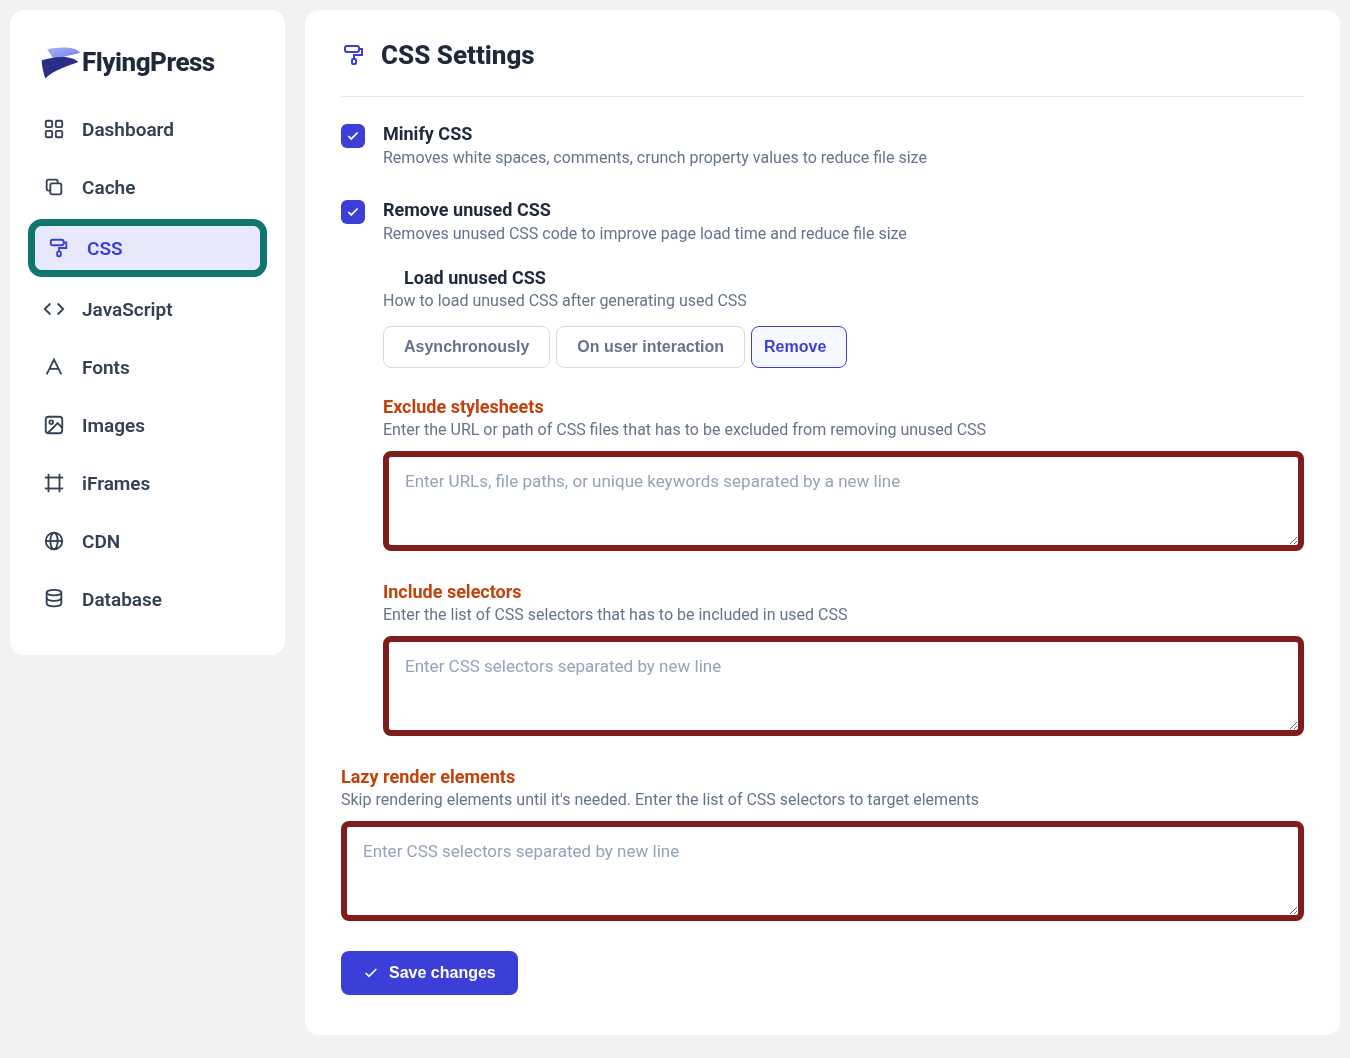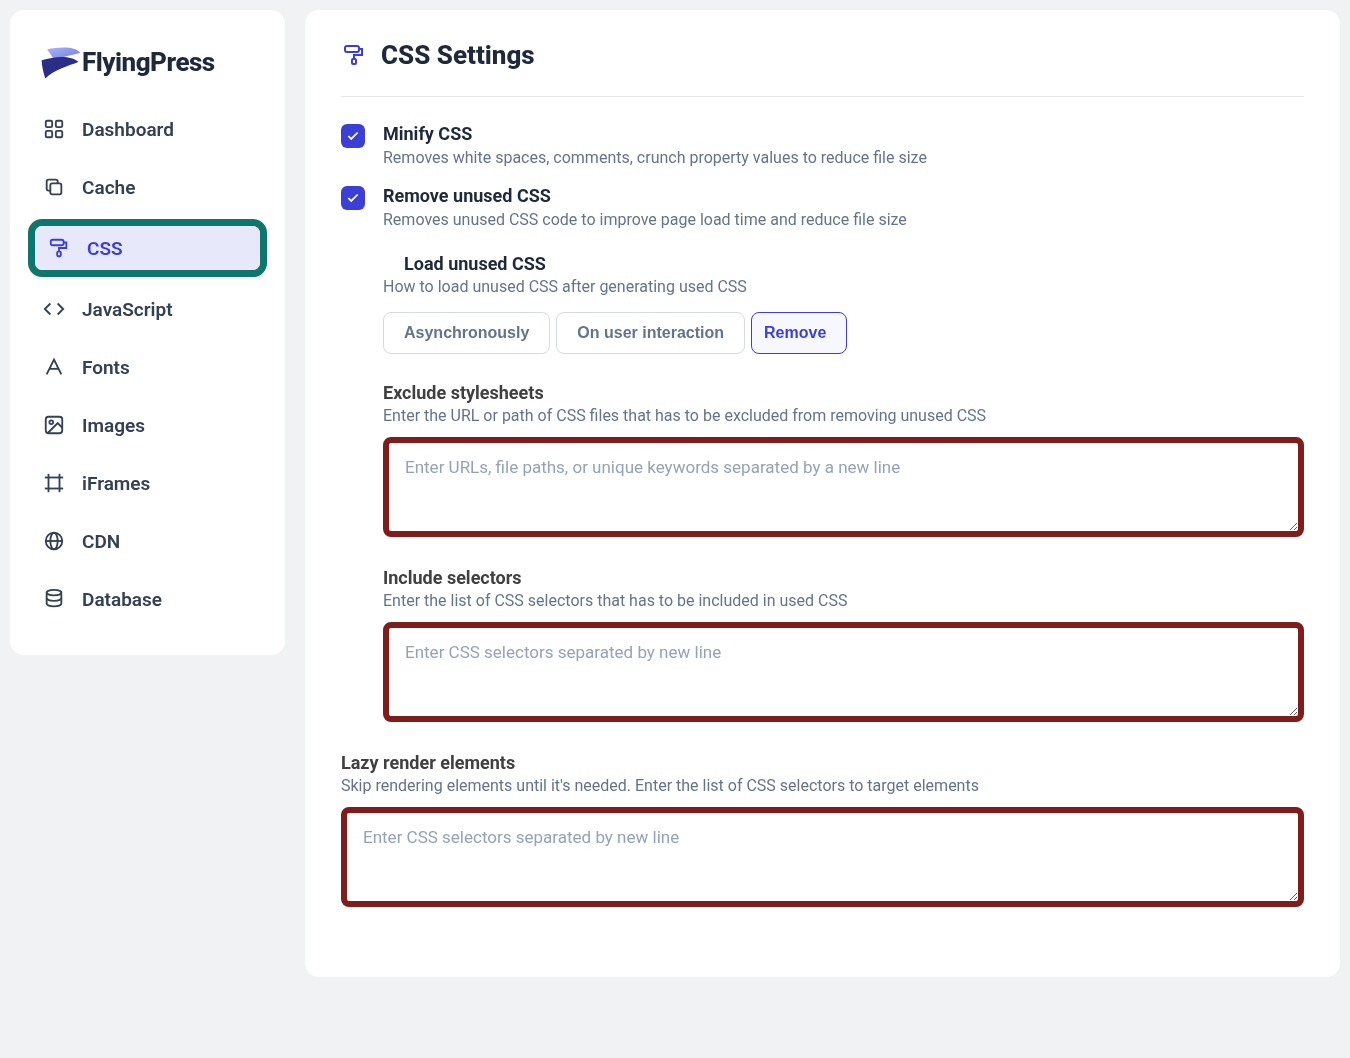--- a/index.html
+++ b/index.html
@@ -91,21 +91,21 @@
   }
   .page-title {
     font-size: 26px;
     font-weight: 800;
     color:#1e293b;
   }
 
   .row {
     display:flex;
     gap:18px;
-    margin-bottom: 18px;
+    margin-bottom: 32px;
   }
   .checkbox {
     width:24px; height:24px;
     border-radius:6px;
     background:#3b3fd8;
     display:flex; align-items:center; justify-content:center;
     flex-shrink:0;
     margin-top:1px;
     cursor:pointer;
   }
@@ -130,21 +130,21 @@
     cursor:pointer;
   }
   .seg.active {
     border:1.5px solid #3b3fd8;
     color:#3b3fd8;
     background:#f6f7ff;
     padding-left:12px;
   }
 
   .field { margin-bottom:26px; }
-  .field-title { font-size:18px; font-weight:700; color:#404040; margin-bottom:3px; }
+  .field-title { font-size:18px; font-weight:700; color:#c2410c; margin-bottom:3px; }
   .field-desc { font-size:16px; color:#64748b; margin-bottom:12px; }
   textarea {
     width:100%;
     min-height:100px;
     border:6px solid #7f1d1d;
     border-radius:8px;
     padding:14px 16px;
     font-size:17px;
     font-family:inherit;
     color:#1e293b;
@@ -349,15 +349,21 @@
         <textarea placeholder="Enter CSS selectors separated by new line" style=""></textarea>
       </div>
     </div>
 
     <div class="field">
       <div class="field-title">Lazy render elements</div>
       <div class="field-desc">Skip rendering elements until it's needed. Enter the list of CSS selectors to target elements</div>
       <textarea placeholder="Enter CSS selectors separated by new line" style=""></textarea>
     </div>
 
+    <button class="save-btn">
+      <svg viewBox="0 0 24 24" fill="none" stroke-width="2.5">
+          <polyline points="20 6 9 17 4 12"></polyline>
+        </svg>
+      <span>Save changes</span>
+    </button>
 
   </main>
 </div>
 
 </body></html>

